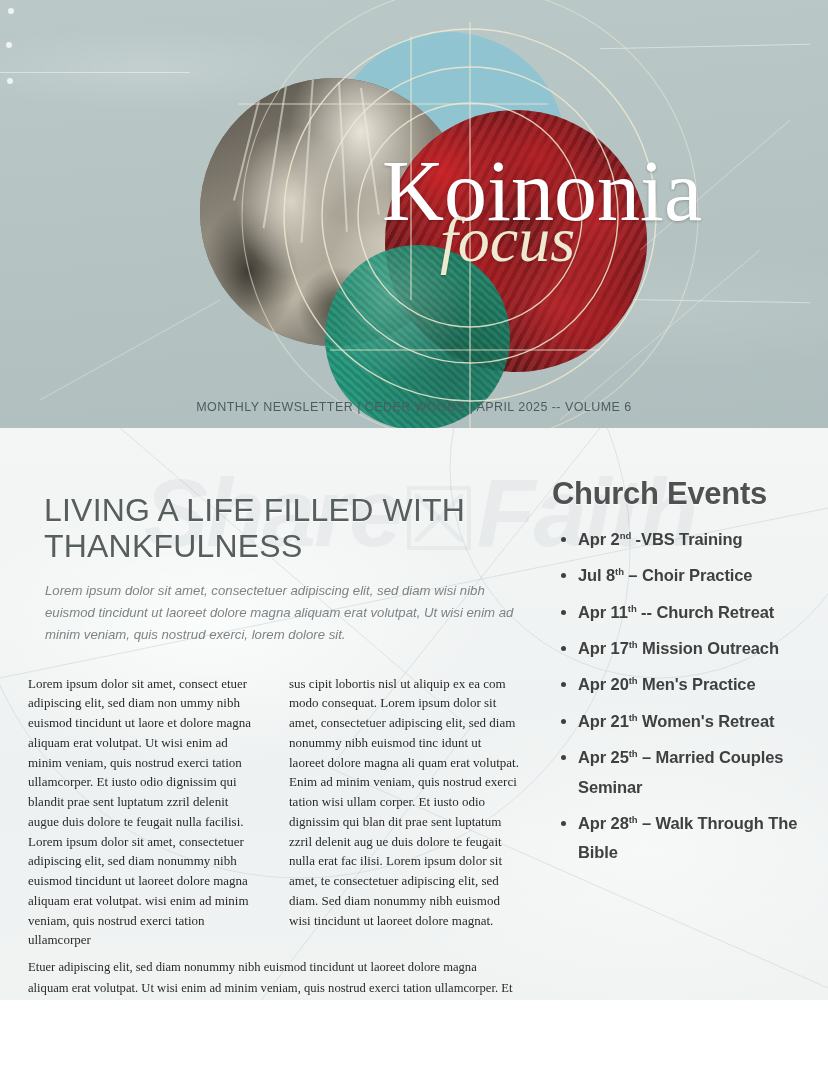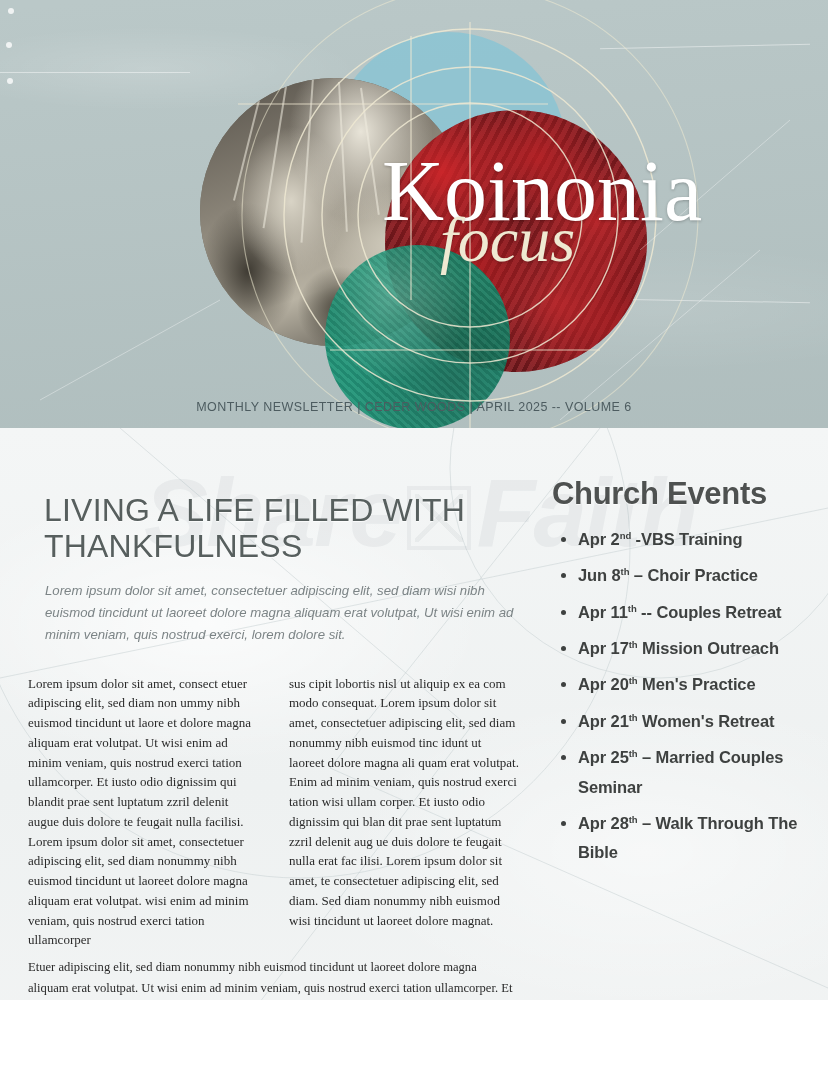--- a/index.html
+++ b/index.html
@@ -424,22 +424,22 @@
         </div>
 
         <p class="body-wide">Etuer adipiscing elit, sed diam nonummy nibh euismod tincidunt ut laoreet dolore magna aliquam erat volutpat. Ut wisi enim ad minim veniam, quis nostrud exerci tation ullamcorper. Et iusto odio dignissim qui blandit praesent luptatum zzril delenit augue duis dolore te feugait nulla facilisi. Lorem ipsum dolor sit amet, consectetuer adipiscing elit, sed diam nonummy nibh euismod tincidunt ut laoreet dolore magna aliquam erat volut</p>
 
       </div>
 
       <div id="right-col">
         <h2 class="events-heading">Church Events</h2>
         <ul class="events-list" id="events-list">
             <li><span>Apr 2</span><sup>nd</sup><span> -VBS Training</span></li>
-            <li><span>Jun 8</span><sup>th</sup><span> – Choir Practice</span></li>
-            <li><span>Apr 11</span><sup>th</sup><span> -- Couples Retreat</span></li>
+            <li><span>Jul 8</span><sup>th</sup><span> – Choir Practice</span></li>
+            <li><span>Apr 11</span><sup>th</sup><span> -- Church Retreat</span></li>
             <li><span>Apr 17</span><sup>th</sup><span>  Mission Outreach</span></li>
             <li><span>Apr 20</span><sup>th</sup><span> Men's Practice</span></li>
             <li><span>Apr 21</span><sup>th</sup><span> Women's Retreat</span></li>
             <li><span>Apr 25</span><sup>th</sup><span> – Married Couples Seminar</span></li>
             <li><span>Apr 28</span><sup>th</sup><span> – Walk Through The Bible</span></li>
           </ul>
       </div>
 
     </div>
   </div>

